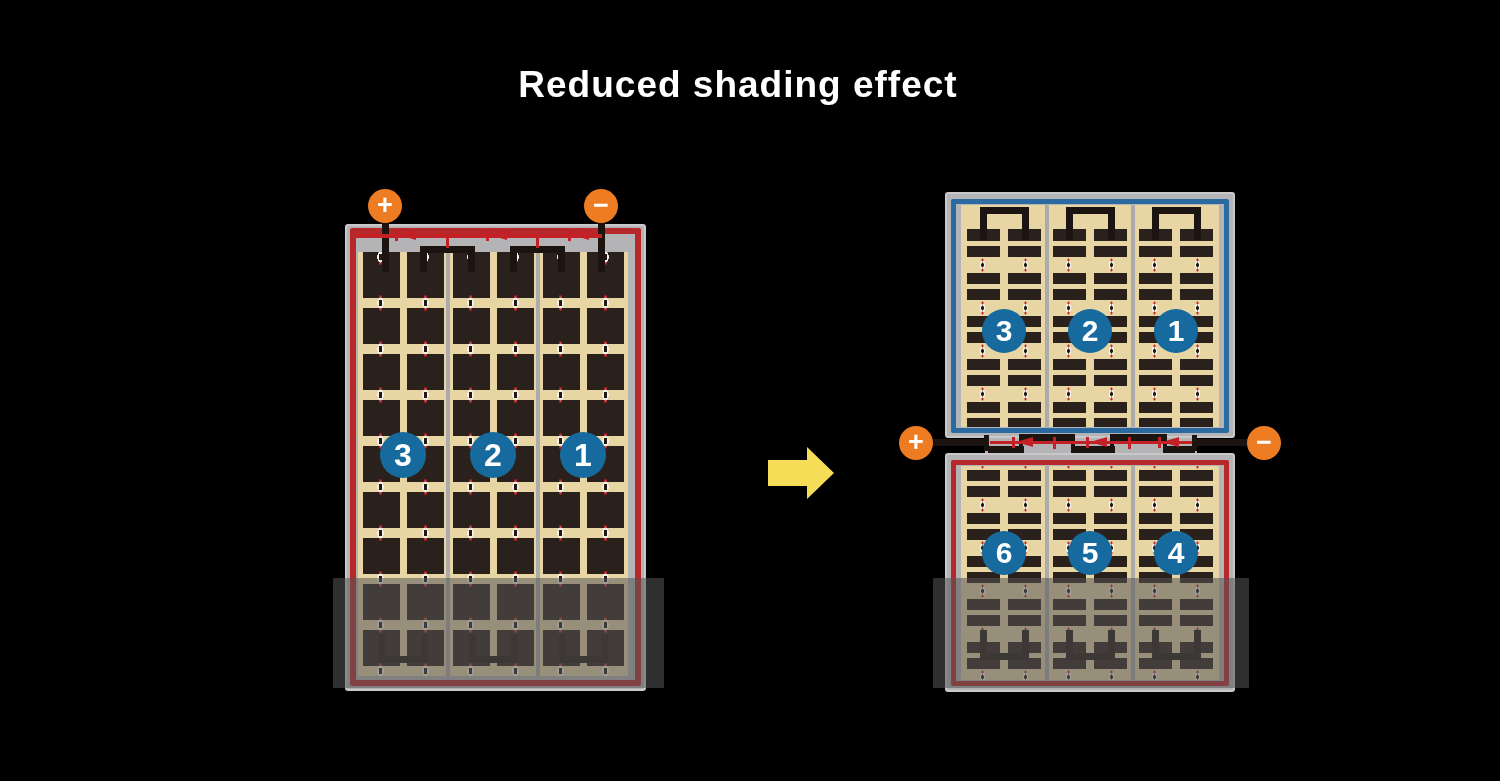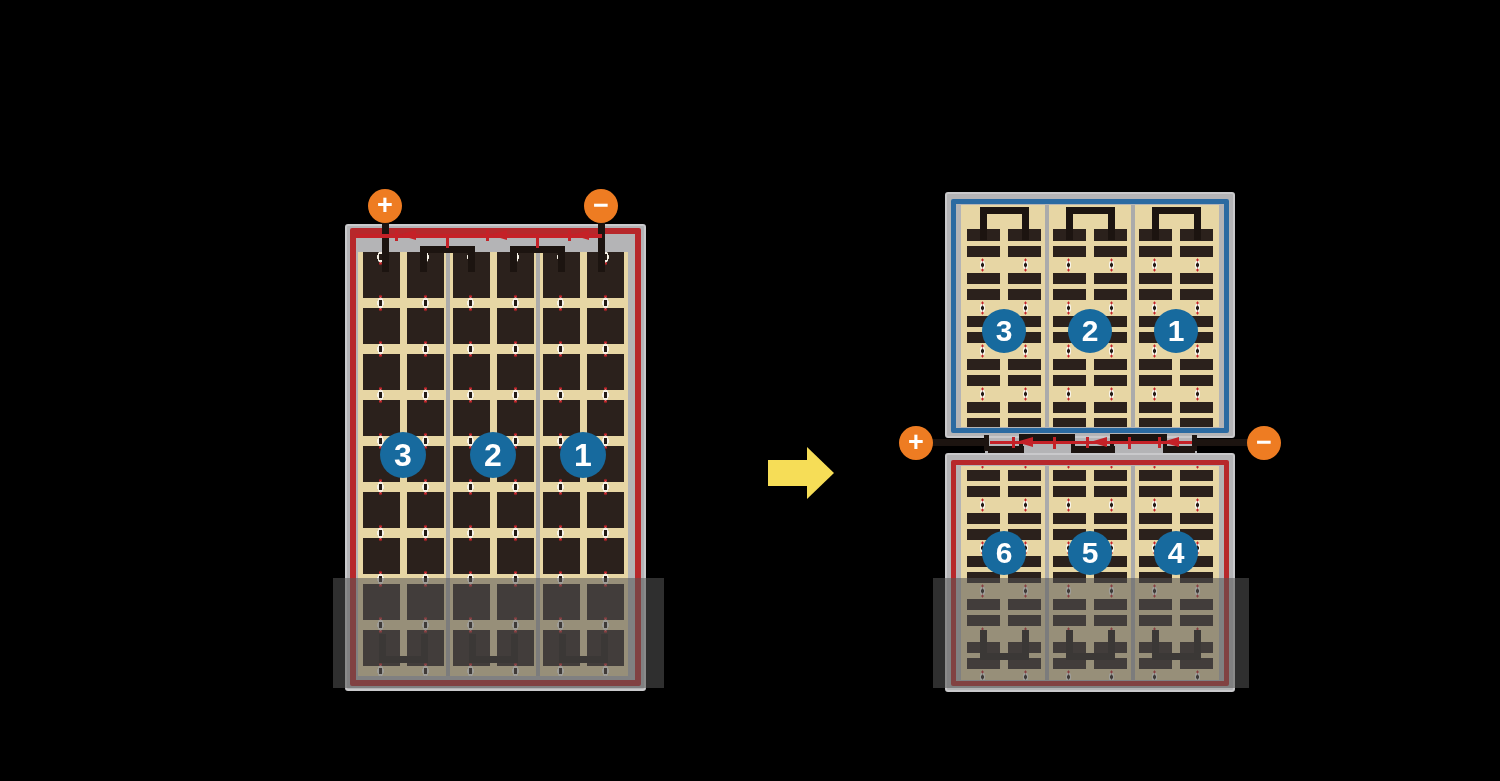--- a/index.html
+++ b/index.html
@@ -65,20 +65,21 @@
   .cells-rb{top:466px;height:214px;background-position:0 17.5px,0 12.5px,0 22.5px,0 17.5px,0 4px,0 0;}
   .arrow-body{position:absolute;left:768px;top:460px;width:39px;height:26px;background:#f6dd57;}
   .arrow-head{position:absolute;left:807px;top:447px;width:0;height:0;
     border-top:26px solid transparent;border-bottom:26px solid transparent;border-left:27px solid #f6dd57;}
 </style>
 </head>
 <body>
 
 <div id="stage">
 
+  <h1 id="title">Reduced shading effect</h1>
 
   <div class="abs" style="inset:0;">
     <div class="frame" style="left:345px;top:224px;width:301px;height:467px;"></div>
     <div class="border-red" style="left:350px;top:228px;width:291px;height:458px;"></div>
 
     <div class="cells-l" style="left:358px;"></div>
     <div class="cells-l" style="left:448px;"></div>
     <div class="cells-l" style="left:538px;"></div>
     <div class="divider" style="left:446px;top:252px;height:424px;"></div>
     <div class="divider" style="left:536px;top:252px;height:424px;"></div>

